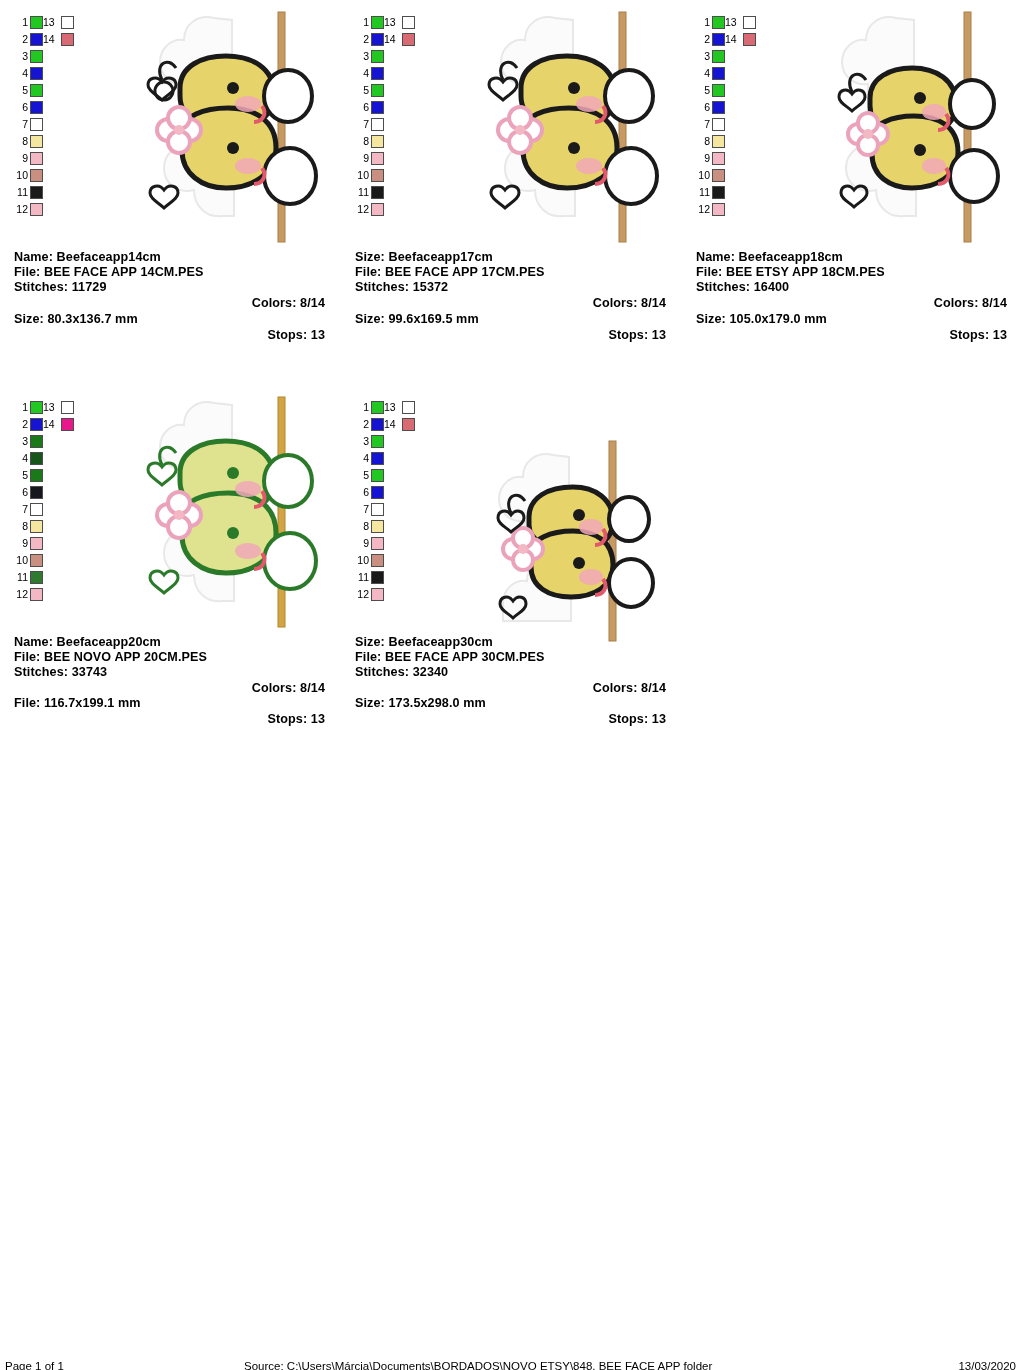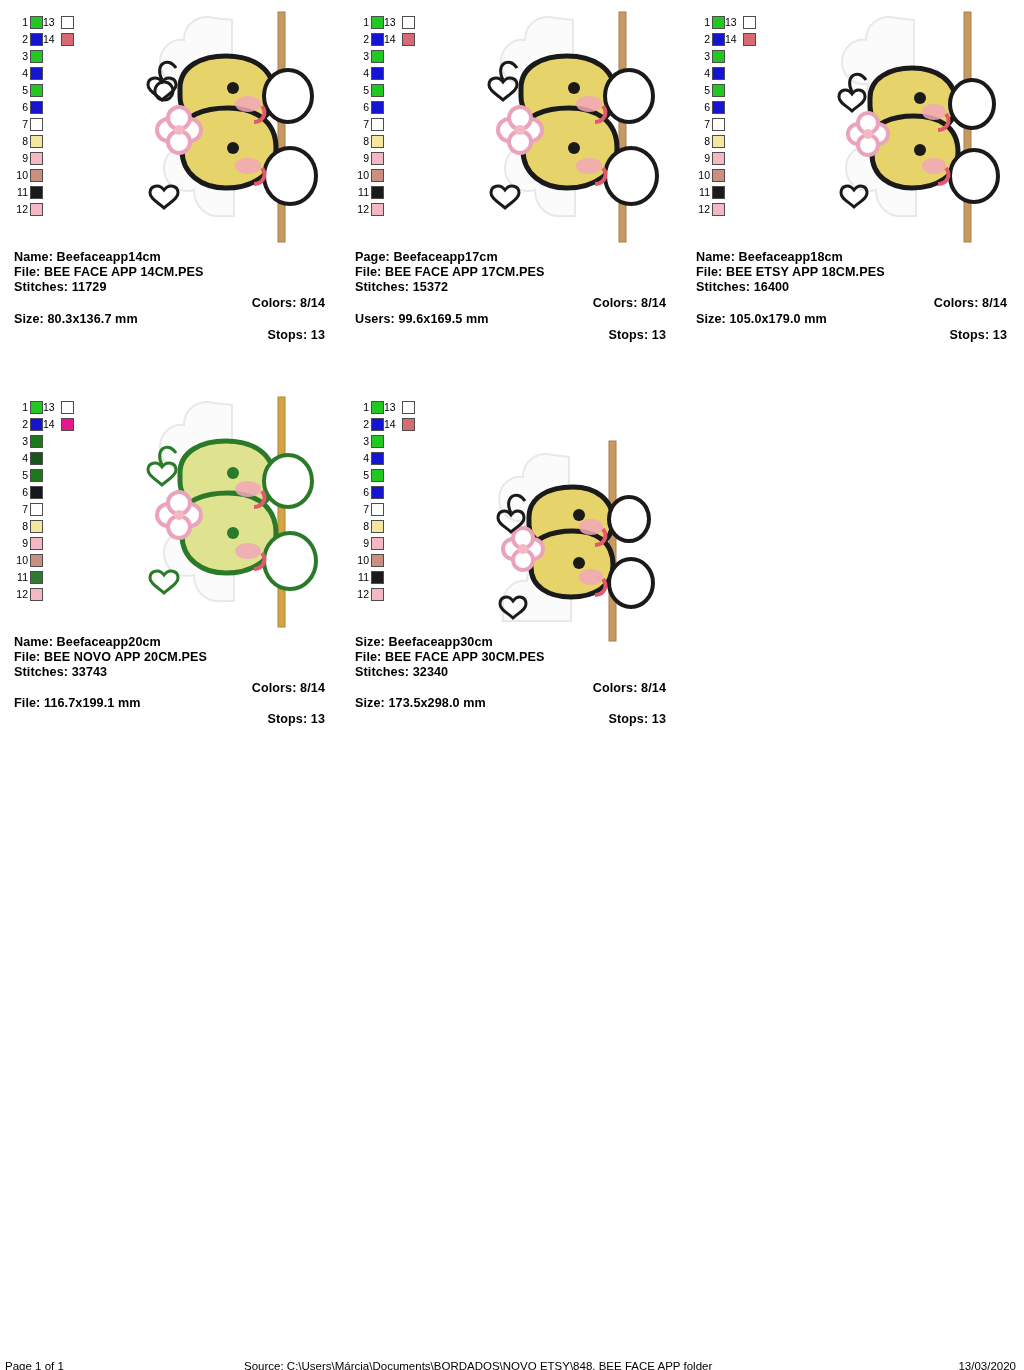--- a/index.html
+++ b/index.html
@@ -313,28 +313,28 @@
                 <circle cx="131" cy="140" r="6" fill="#1a1a1a"></circle>
                 <path d="M160 98 C166 106 160 114 152 114" fill="none" stroke="#e1596b" stroke-width="4"></path>
                 <path d="M160 160 C166 168 160 176 152 176" fill="none" stroke="#e1596b" stroke-width="4"></path>
                 <path d="M60 74 c-5 -7 -14 -4 -14 3 c0 6 9 10 14 15 c5 -5 14 -9 14 -15 c0 -7 -9 -10 -14 -3 z" fill="none" stroke="#1a1a1a" stroke-width="3"></path>
                 <path d="M62 182 c-5 -7 -14 -4 -14 3 c0 6 9 10 14 15 c5 -5 14 -9 14 -15 c0 -7 -9 -10 -14 -3 z" fill="none" stroke="#1a1a1a" stroke-width="3"></path>
               </g>
             </svg>
           </div>
         </div>
         <div class="info">
-          <div class="full">Page: Beefaceapp17cm</div>
+          <div class="full">Size: Beefaceapp17cm</div>
           <div class="full">File: BEE FACE APP 17CM.PES</div>
           <div class="line">
               <span class="left">Stitches: 15372</span>
               <span class="right">Colors: 8/14</span>
             </div>
           <div class="line">
-              <span class="left">Users: 99.6x169.5 mm</span>
+              <span class="left">Size: 99.6x169.5 mm</span>
               <span class="right">Stops: 13</span>
             </div>
         </div>
       </div>
 
       <div class="cell">
         <div class="design-area">
           <div class="legend">
             <div class="legend-row">
                 <span class="legend-num">1</span>

